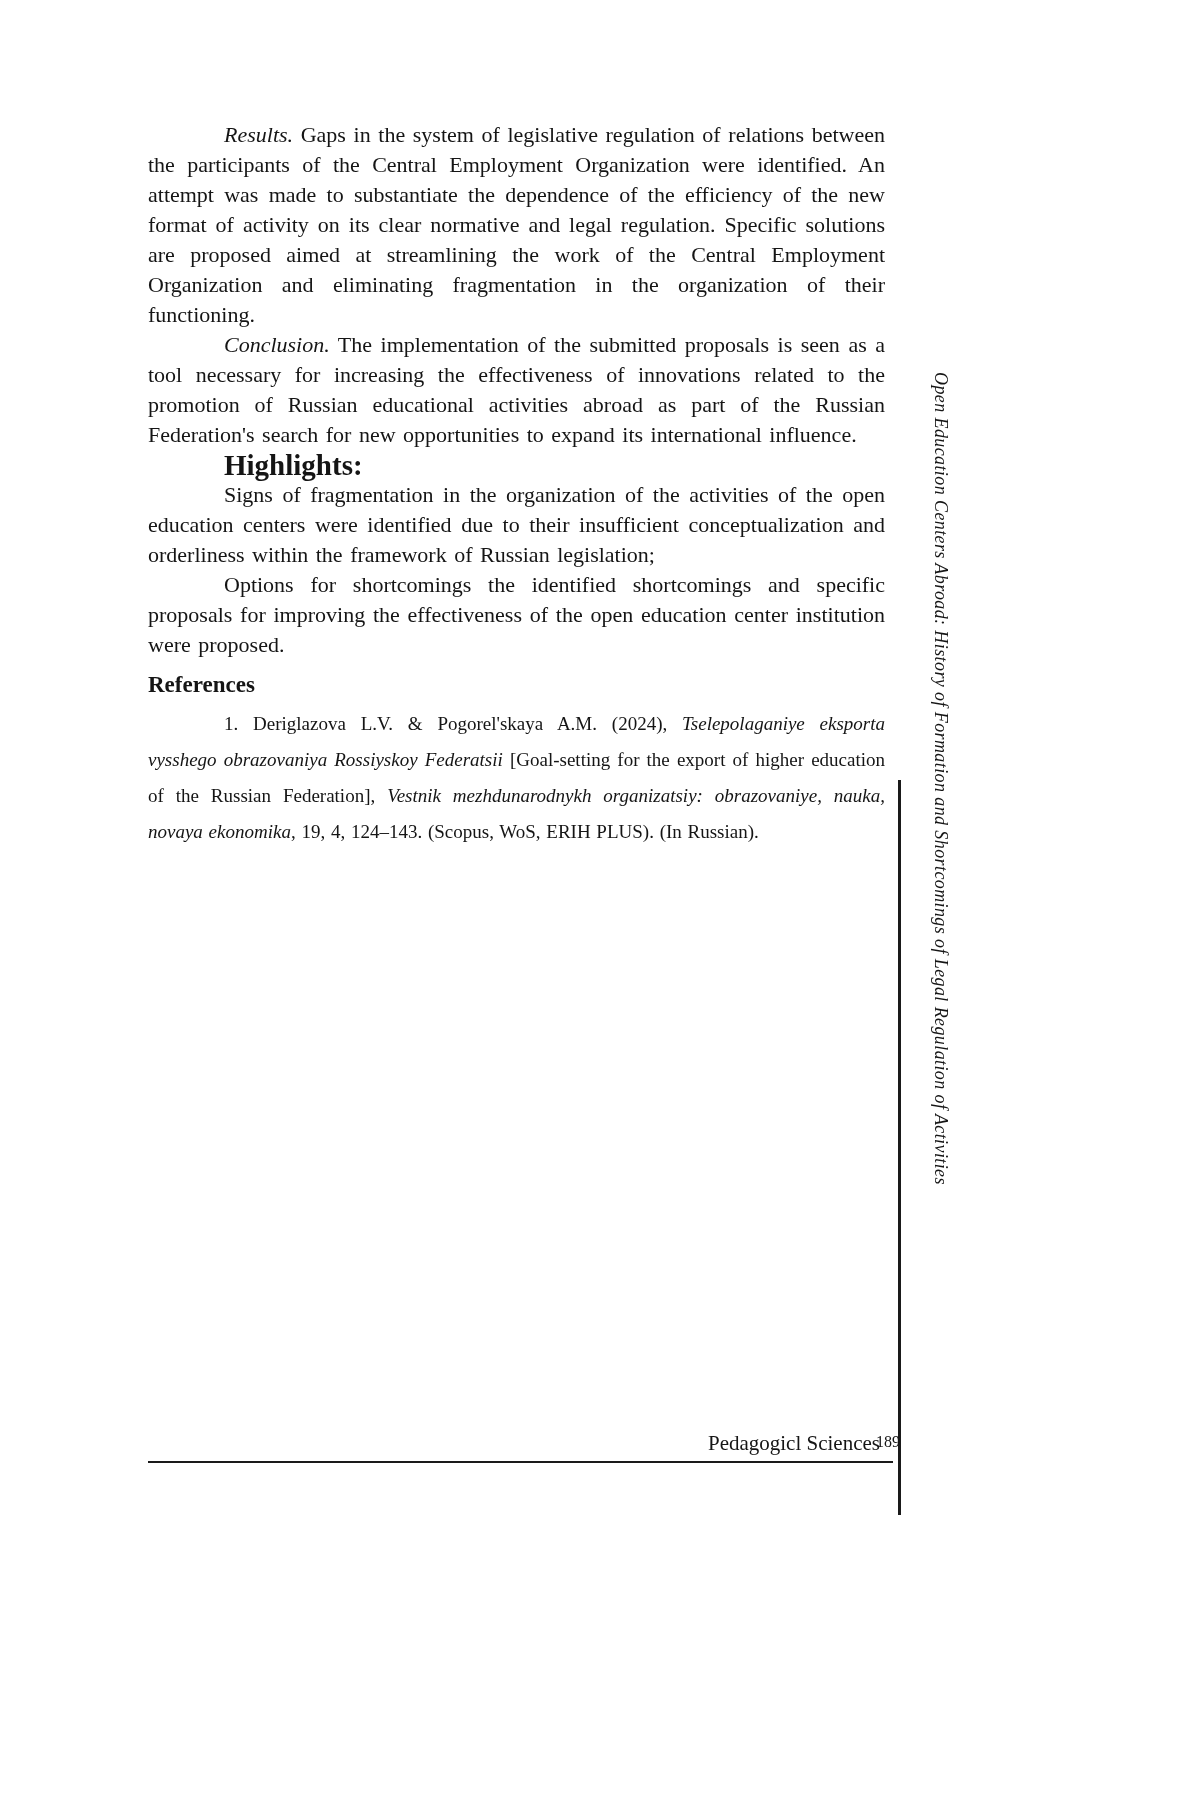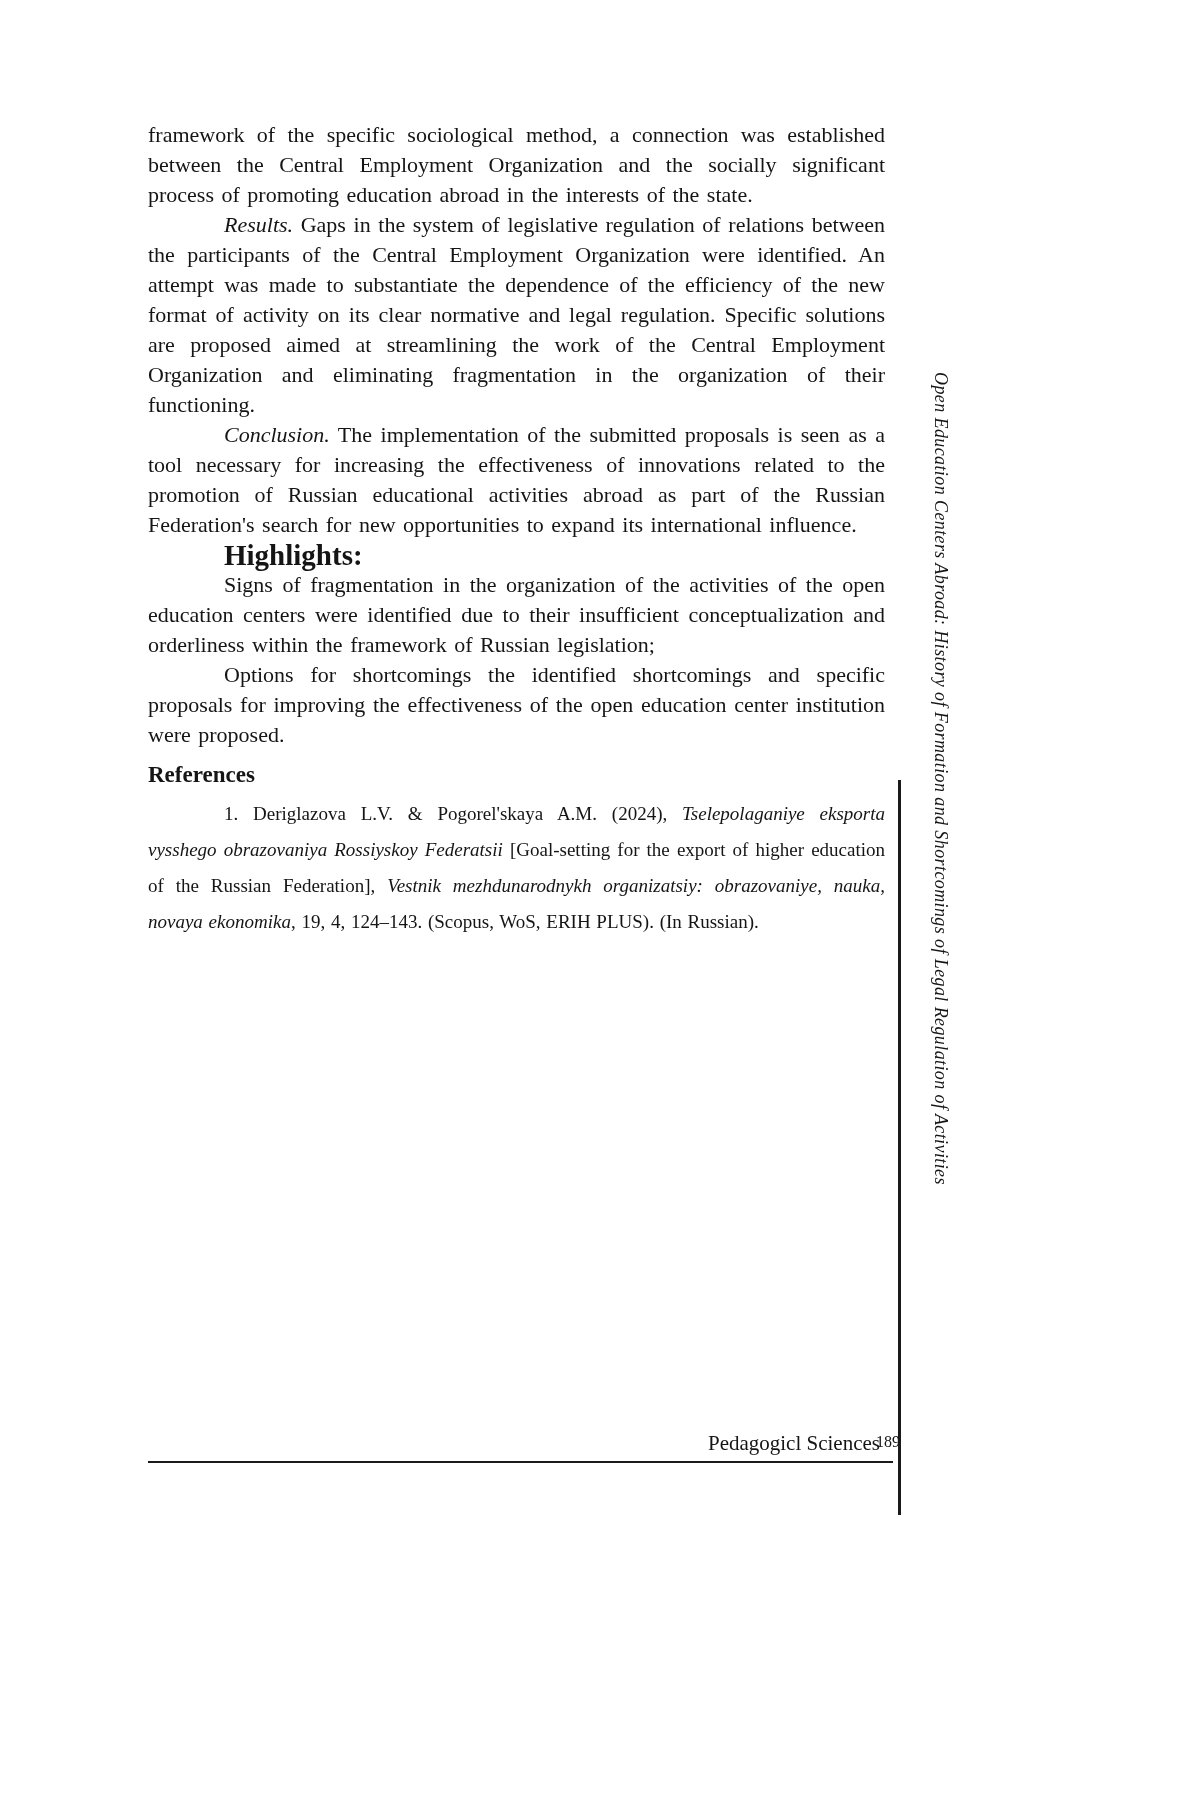--- a/index.html
+++ b/index.html
@@ -100,21 +100,20 @@
       color: #151515;
     }
   </style>
 </head>
 <body>
 
 <div class="page">
 
   <main class="text-column">
 
-    <p class="para no-indent"><span>framework of the specific sociological method, a connection was established between the Central Employment Organization and the socially significant process of promoting education abroad in the interests of the state.</span></p>
 
     <p class="para"><span class="lead-italic">Results.</span><span> Gaps in the system of legislative regulation of relations between the participants of the Central Employment Organization were identified. An attempt was made to substantiate the dependence of the efficiency of the new format of activity on its clear normative and legal regulation. Specific solutions are proposed aimed at streamlining the work of the Central Employment Organization and eliminating fragmentation in the organization of their functioning.</span></p>
 
 
     <p class="para"><span class="lead-italic">Conclusion.</span><span> The implementation of the submitted proposals is seen as a tool necessary for increasing the effectiveness of innovations related to the promotion of Russian educational activities abroad as part of the Russian Federation's search for new opportunities to expand its international influence.</span></p>
 
 
     <p class="heading-highlights">Highlights:</p>
 
     <p class="para">Signs of fragmentation in the organization of the activities of the open education centers were identified due to their insufficient conceptualization and orderliness within the framework of Russian legislation;</p>

